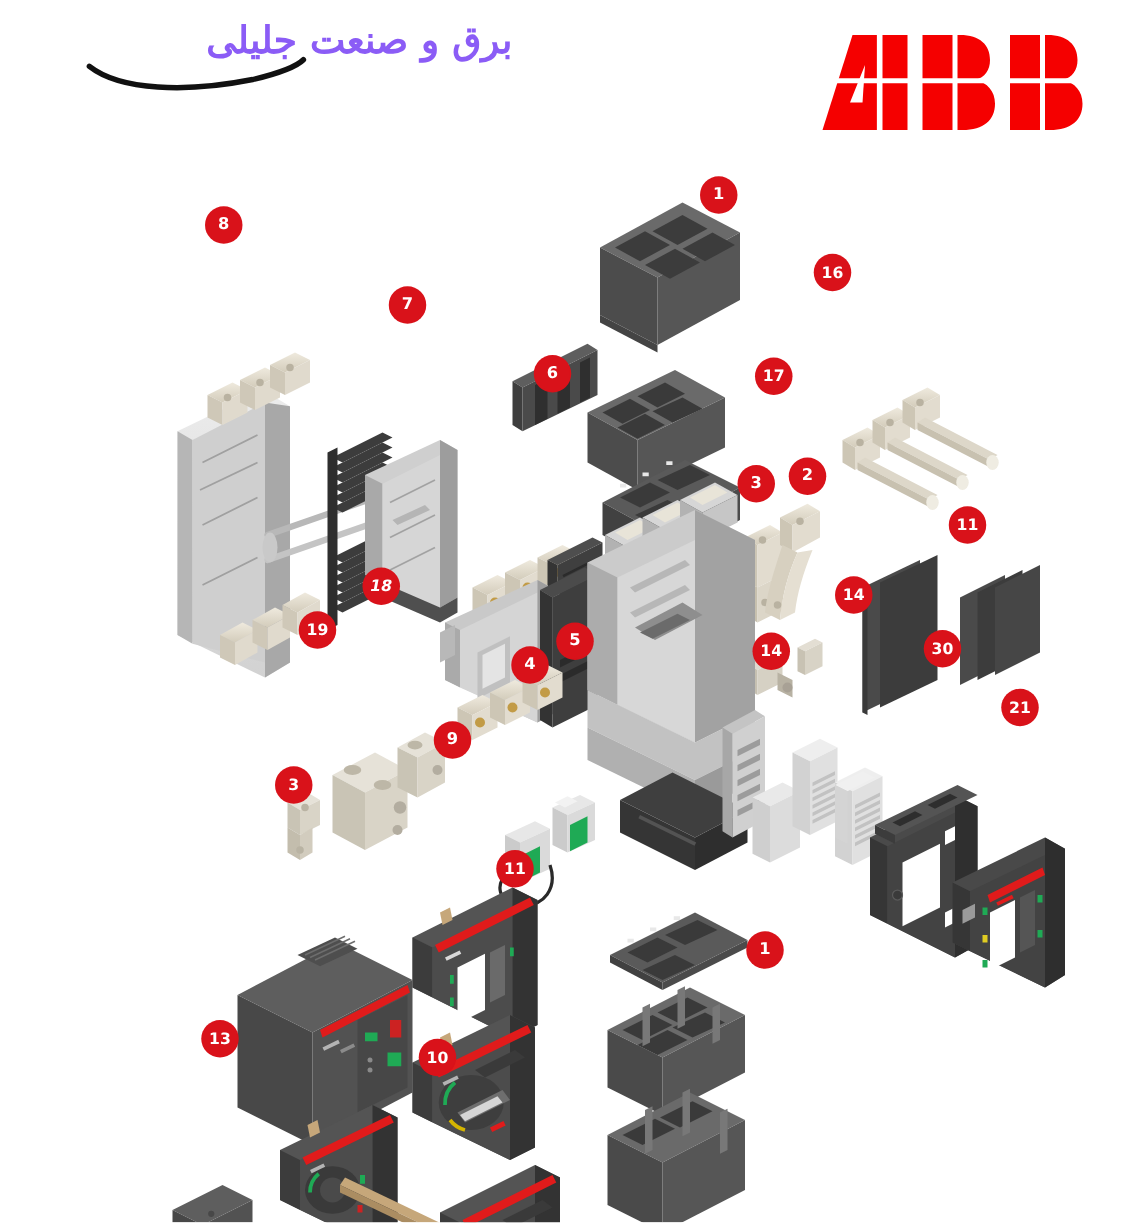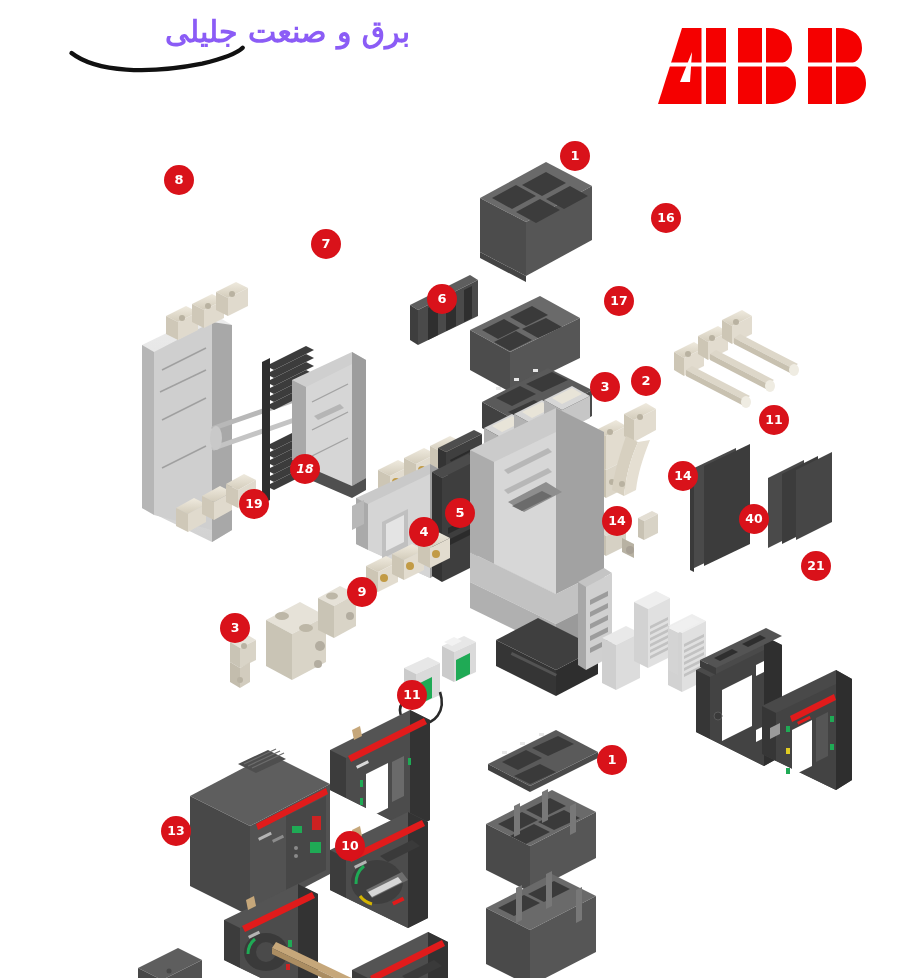--- a/index.html
+++ b/index.html
@@ -836,21 +836,21 @@
     <div class="badge" style="left:428px;top:285px;">6</div>
     <div class="badge" style="left:591px;top:373px;">3</div>
     <div class="badge" style="left:632px;top:367px;">2</div>
     <div class="badge sm" style="left:760px;top:406px;">11</div>
     <div class="badge sm" style="left:291px;top:455px;font-style:italic;">18</div>
     <div class="badge sm" style="left:669px;top:462px;">14</div>
     <div class="badge sm" style="left:240px;top:490px;text-align:center;">19</div>
     <div class="badge" style="left:446px;top:499px;">5</div>
     <div class="badge sm" style="left:603px;top:507px;">14</div>
     <div class="badge" style="left:410px;top:518px;">4</div>
-    <div class="badge sm" style="left:740px;top:505px;">40</div>
+    <div class="badge sm" style="left:740px;top:505px;">30</div>
     <div class="badge sm" style="left:802px;top:552px;">21</div>
     <div class="badge" style="left:348px;top:578px;">9</div>
     <div class="badge sm" style="left:221px;top:614px;">3</div>
     <div class="badge sm" style="left:398px;top:681px;">11</div>
     <div class="badge" style="left:598px;top:746px;">1</div>
     <div class="badge sm" style="left:162px;top:817px;">13</div>
     <div class="badge sm" style="left:336px;top:832px;">10</div>
   </div>
 
 </div>

